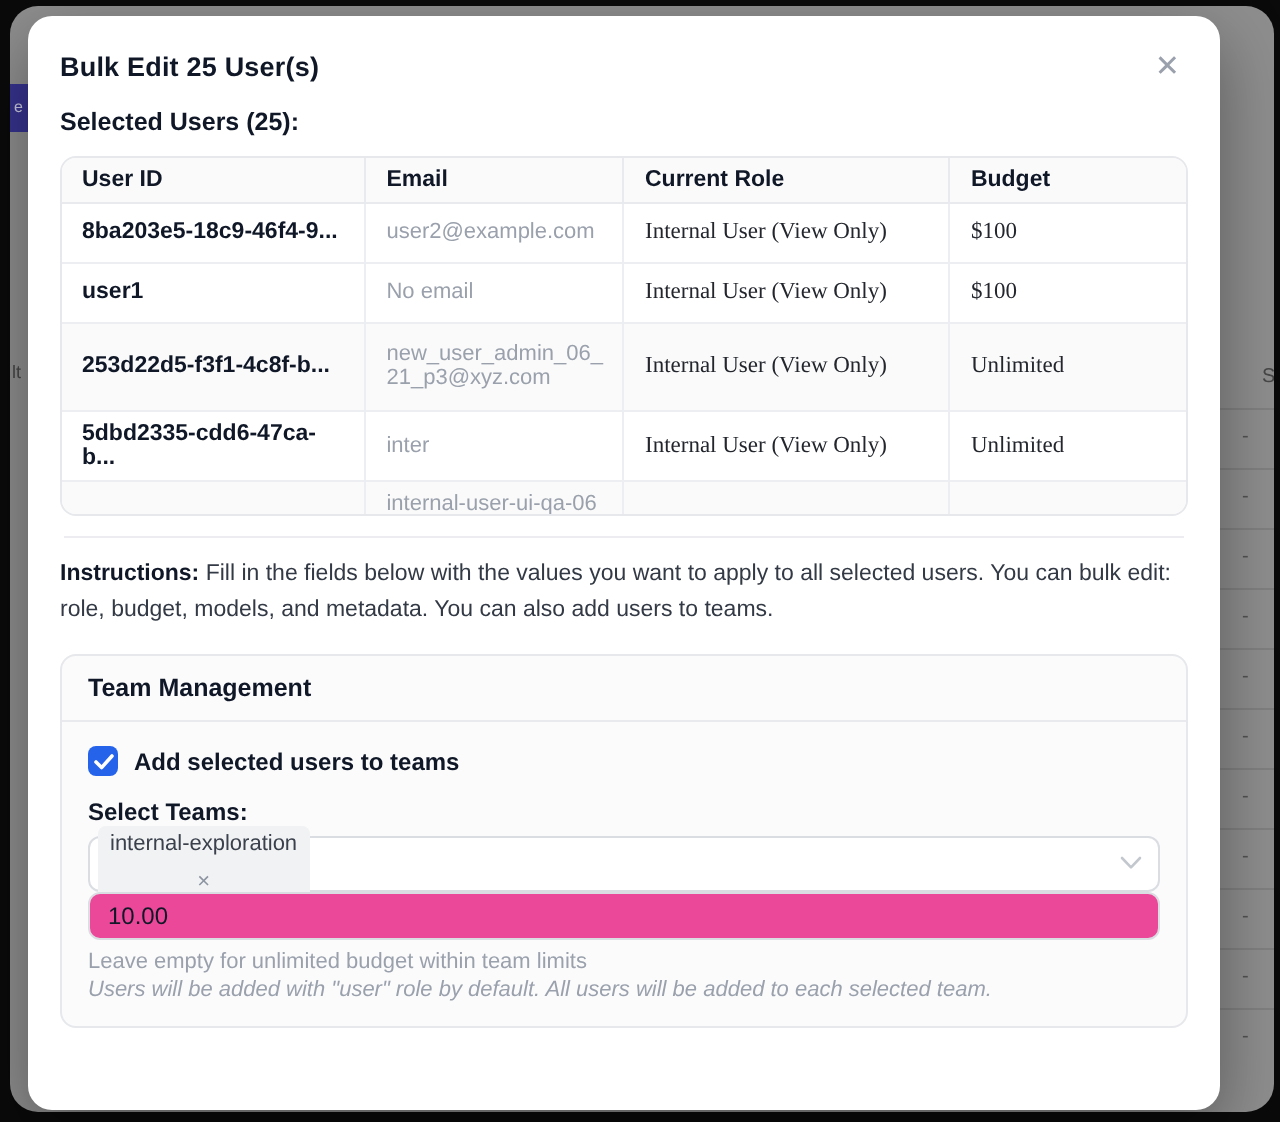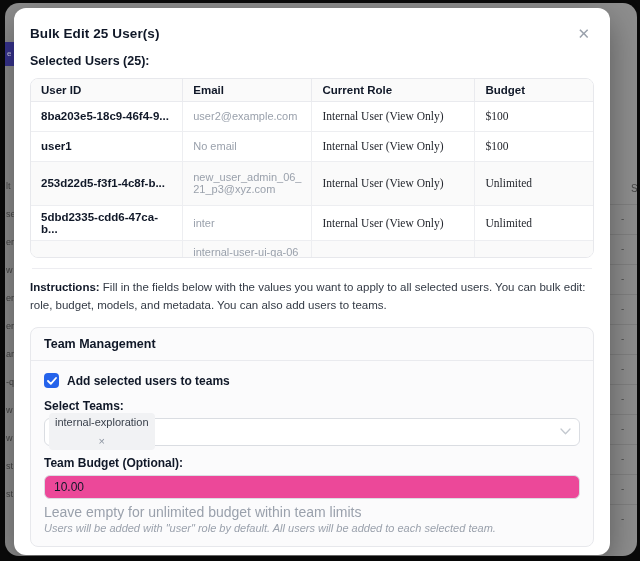--- a/index.html
+++ b/index.html
@@ -14,21 +14,21 @@
     position:absolute; left:5px; top:3px; right:3px; bottom:5px;
     background:#8e8e8e; border-radius:14px; overflow:hidden;
   }
   .bg-blue {
     position:absolute; left:0; top:39px; width:9px; height:24px;
     background:#37338f; color:rgba(255,255,255,.75);
     font-size:8px; line-height:24px; padding-left:2px; overflow:hidden;
   }
   .bg-left {
     position:absolute; left:1px; top:174px; width:13px;
-    display:flex; flex-direction:column; gap:9px;
+    display:flex; flex-direction:row; gap:9px;
     font-size:9px; line-height:19px; color:#454545; overflow:hidden;
   }
   .bg-right {
     position:absolute; right:0; top:180px; width:27px;
   }
   .bg-ss { display:block; font-size:10px; font-weight:400; color:#474747; padding-left:21px; }
   .bg-dashes {
     margin-top:10px; padding-left:11px;
     background:repeating-linear-gradient(to bottom, rgba(0,0,0,.10) 0 1px, transparent 1px 30px);
   }
@@ -105,21 +105,21 @@
     padding:2px 6px; display:inline-flex; align-items:center; gap:5px; line-height:14px;flex-direction:column;
   }
   .tag-x { color:#8d95a1; font-size:11px; cursor:pointer; }
   .select-spacer { flex:1; }
   .chevron { color:#c3c8cf; display:flex; align-items:center; }
 
   .budget-input {
     width:100%; height:24px; border:1px solid #dadde2; border-radius:6px;
     font-size:12px; color:#101828; padding:0 9px; font-family:inherit; outline:none; background:#ec4899;
   }
-  .help-text { margin-top:5px; font-size:14px; color:#9aa1ac; }
+  .help-text { margin-top:5px; font-size:11px; color:#9aa1ac; }
   .note-text { margin-top:2px; font-size:11px; color:#9aa1ac;font-style:italic; }
 </style>
 </head>
 <body>
 
 <div class="screen">
   <div class="bg-blue">e</div>
   <div class="bg-left" id="bg-left">
       <span>lt</span>
       <span>se</span>
@@ -236,21 +236,20 @@
             <span class="tag-x">×</span>
           </span>
         <span class="select-spacer"></span>
         <span class="chevron">
           <svg width="11" height="7" viewBox="0 0 11 7">
             <polyline points="1,1 5.5,5.7 10,1" fill="none" stroke="currentColor" stroke-width="1.3" stroke-linecap="round" stroke-linejoin="round"></polyline>
           </svg>
         </span>
       </div>
 
-      <div class="field-label mt">Team Budget (Optional):</div>
       <input class="budget-input" type="text" value="10.00" style="">
       <div class="help-text">Leave empty for unlimited budget within team limits</div>
 
       <div class="note-text">Users will be added with "user" role by default. All users will be added to each selected team.</div>
     </div>
   </div>
 
 </div>
 
 </body></html>

